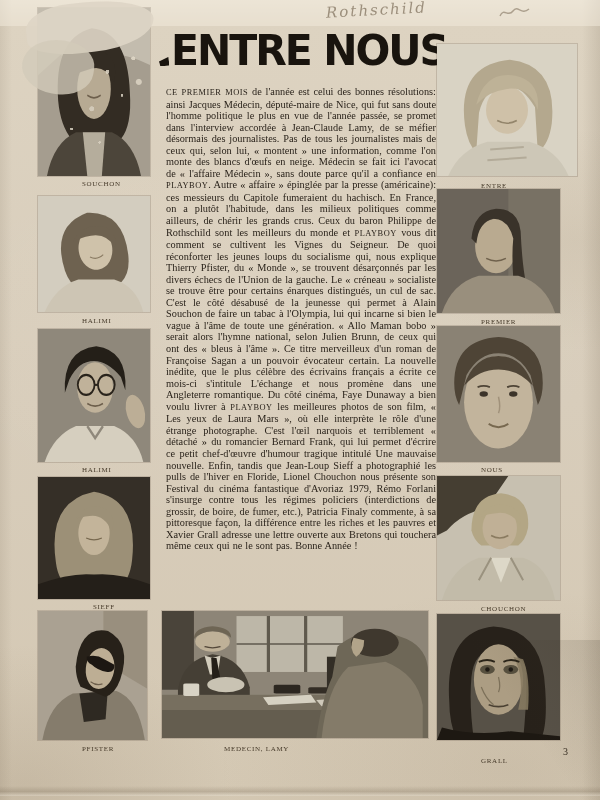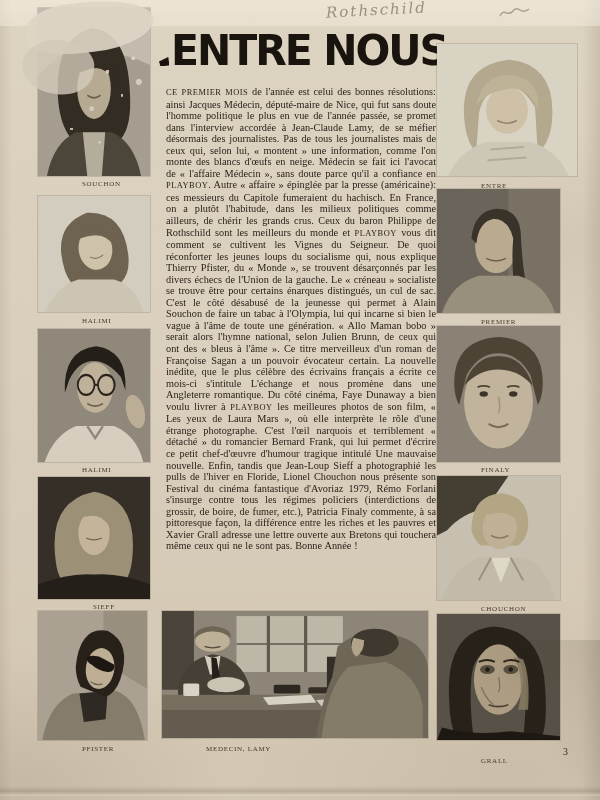--- a/index.html
+++ b/index.html
@@ -189,21 +189,21 @@
       <ellipse cx="50" cy="56" rx="28" ry="34" fill="#c2b49c"></ellipse>
       <path d="M14,42 Q14,10 50,8 Q86,10 86,42 Q86,52 82,58 L76,36 Q66,20 50,20 Q34,20 24,36 L18,58 Q14,52 14,42 Z" fill="#4e4436"></path>
       <path d="M22,44 Q30,22 50,22 Q70,22 78,44 Q66,32 50,32 Q34,32 22,44 Z" fill="#4e4436"></path>
       <ellipse cx="38" cy="50" rx="3.4" ry="2" fill="#3c342a"></ellipse>
       <ellipse cx="62" cy="50" rx="3.4" ry="2" fill="#3c342a"></ellipse>
       <path d="M33,45 Q38,43 43,45 M57,45 Q62,43 67,45" stroke="#4e4436" stroke-width="1.4" fill="none"></path>
       <path d="M42,72 Q50,77 58,72" stroke="#77684f" stroke-width="1.4" fill="none"></path>
       <path d="M50,52 Q52,60 50,64" stroke="#a0917a" stroke-width="1.2" fill="none"></path>
     </svg>
   </figure>
-  <figcaption class="caption" style="left:437px;top:466px;">FINALY</figcaption>
+  <figcaption class="caption" style="left:437px;top:466px;">NOUS</figcaption>
 
   <figure class="photo" id="photo-chouchon" style="margin:0;">
     <svg viewBox="0 0 100 100" preserveAspectRatio="none">
       <rect width="100" height="100" fill="#c7c0b0"></rect>
       <path d="M0,0 H58 L40,26 Q20,30 8,44 L0,48 Z" fill="#453e32"></path>
       <path d="M28,44 Q28,16 52,14 Q76,16 74,42 Q72,52 66,56 L36,56 Q30,52 28,44 Z" fill="#b3a685"></path>
       <ellipse cx="51" cy="42" rx="14" ry="17" fill="#c0b096"></ellipse>
       <path d="M34,34 Q42,20 58,24 Q70,28 68,40 Q60,28 48,30 Q38,31 34,34 Z" fill="#b3a685"></path>
       <path d="M44,48 Q51,52 58,48" stroke="#8a7b60" stroke-width="1.2" fill="none"></path>
       <path d="M4,100 Q12,74 34,66 L70,66 Q90,72 96,100 Z" fill="#c2bba9"></path>
@@ -251,19 +251,19 @@
       <path d="M58,70 L74,68 L76,73 L60,75 Z" fill="#cfc9ba"></path>
       <rect x="42" y="58" width="10" height="7" rx="1" fill="#2c2720"></rect>
       <rect x="55" y="60" width="8" height="5" rx="1" fill="#332d25"></rect>
       <rect x="8" y="57" width="6" height="10" rx="1" fill="#d8d3c5"></rect>
       <path d="M66,28 Q74,14 84,16 L92,22 Q100,30 100,48 L100,100 L58,100 Q60,70 64,52 Z" fill="#6e6757"></path>
       <path d="M60,100 Q62,60 70,44 L84,40 Q96,50 98,74 L98,100 Z" fill="#847b69"></path>
       <ellipse cx="80" cy="25" rx="9" ry="11" fill="#3f382e"></ellipse>
       <path d="M72,21 Q70,30 73,36 Q76,32 76,23 Z" fill="#b2a48a"></path>
     </svg>
   </figure>
-  <figcaption class="caption" style="left:162px;top:745px;">MEDECIN, LAMY</figcaption>
+  <figcaption class="caption" style="left:180px;top:745px;">MEDECIN, LAMY</figcaption>
 
   <div class="abs" id="fold-shadow"></div>
   <div class="abs" id="bottom-crease"></div>
   <div class="abs" id="page-number">3</div>
 
 </div>
 
 </body></html>

